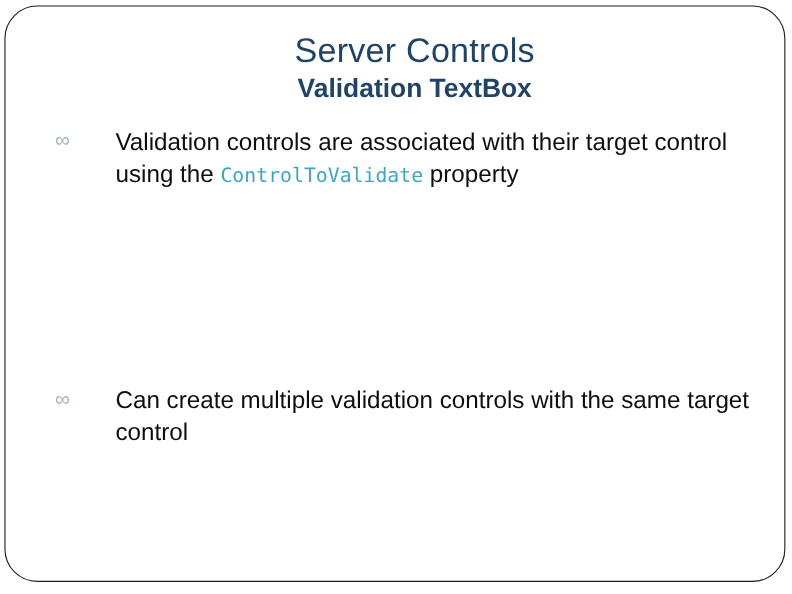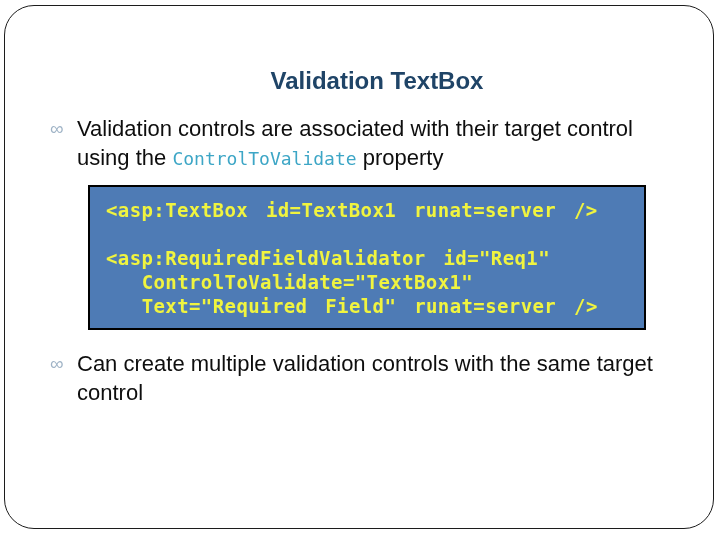--- a/index.html
+++ b/index.html
@@ -49,20 +49,21 @@
     font-size: 19px;
     line-height: 29px;
     color: #9FB3C6;
     text-align: left;
   }
   .bullet-text {
     width: 582px;
     font-size: 22px;
     line-height: 29px;
     color: #0E0E0E;
+    margin-left: 28px;
   }
   .inline-code {
     font-family: "DejaVu Sans Mono", monospace;
     font-size: 18px;
     color: #3DA6C6;
   }
   .code-box {
     position: absolute;
     left: 88px; top: 185px;
     width: 558px; height: 145px;
@@ -82,32 +83,26 @@
     letter-spacing: 0.4px;
     word-spacing: 6px;
   }
 </style>
 </head>
 <body>
 
 <div class="canvas">
   <div class="slide-border"></div>
 
+  <div class="slide-title">Server Controls</div>
   <div class="slide-subtitle">Validation TextBox</div>
 
   <div class="bullet-item first">
     <span class="bullet-glyph">∞</span>
     <div class="bullet-text"><span>Validation controls are associated with their target control using the </span><span class="inline-code">ControlToValidate</span><span> property</span></div>
   </div>
 
-  <div class="code-box">
-    <div class="code-line">&lt;asp:TextBox id=TextBox1 runat=server /&gt;</div>
-    <div class="code-line"></div>
-    <div class="code-line">&lt;asp:RequiredFieldValidator id="Req1"</div>
-    <div class="code-line">  ControlToValidate="TextBox1"</div>
-    <div class="code-line">  Text="Required Field" runat=server /&gt;</div>
-  </div>
 
   <div class="bullet-item second">
     <span class="bullet-glyph">∞</span>
     <div class="bullet-text"><span>Can create multiple validation controls with the same target control</span><span class="inline-code"></span><span></span></div>
   </div>
 </div>
 
 </body></html>

